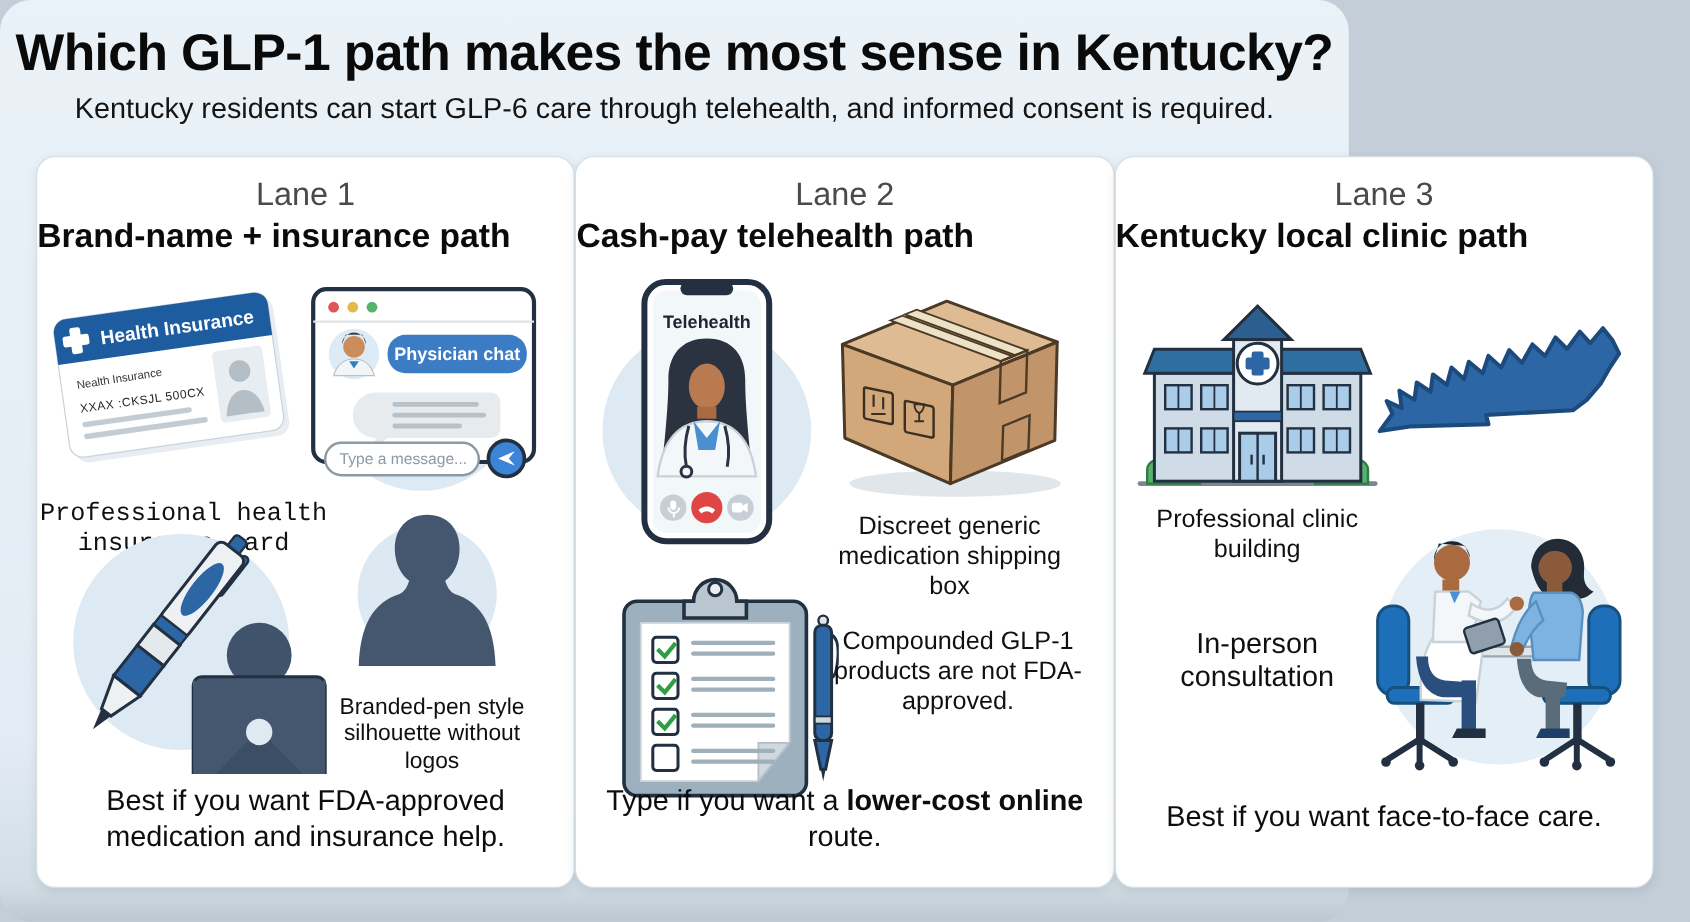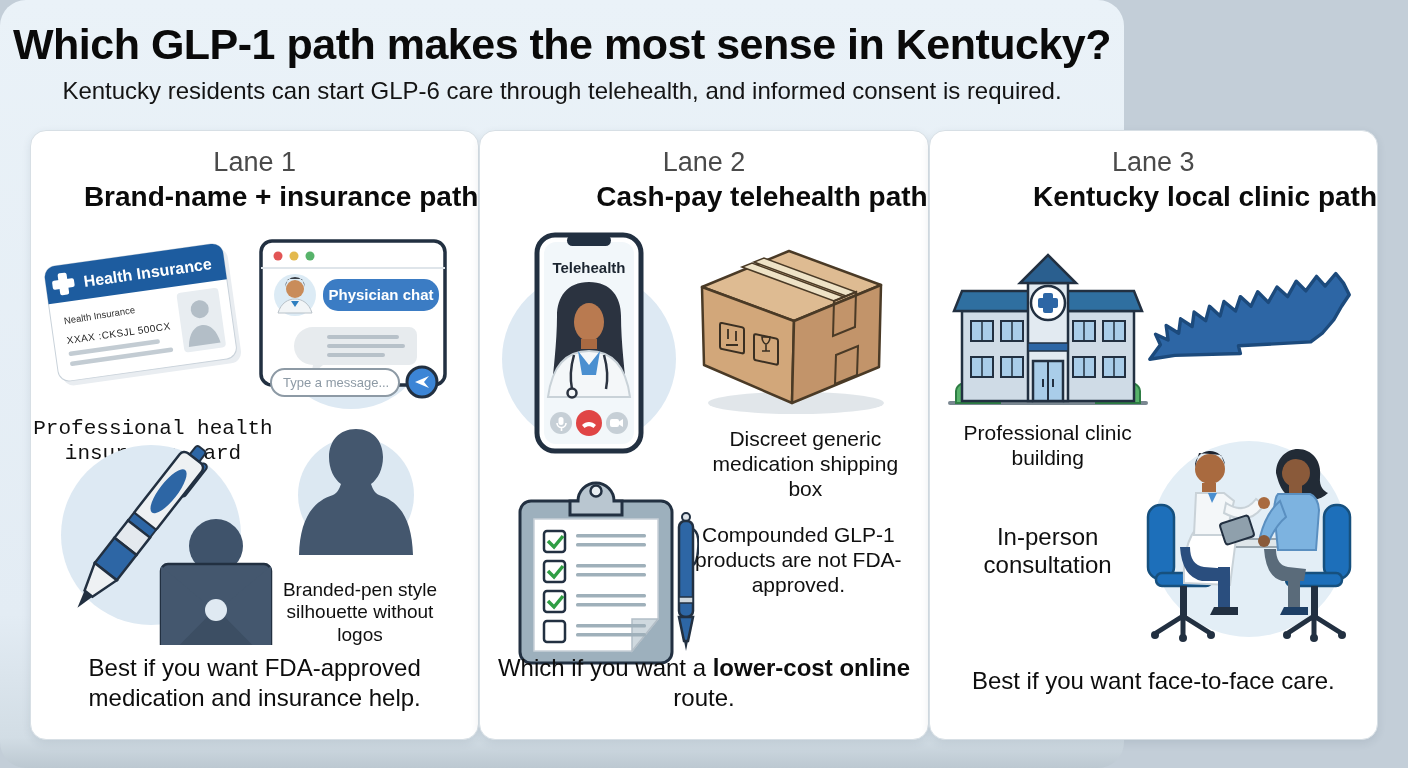--- a/index.html
+++ b/index.html
@@ -18,21 +18,21 @@
   .hdr h1{
     margin:20px 0 0 0;font-size:43px;font-weight:800;color:#0a0a0a;letter-spacing:-.5px;
   }
   .hdr p{margin:8px 0 0 0;font-size:24px;color:#141414;}
   .cards{position:absolute;left:30px;top:130px;width:1348px;height:610px;display:flex;}
   .card{
     position:relative;flex:1 1 0;background:#ffffff;border:1px solid #d7dfe5;border-radius:16px;
     box-shadow:0 3px 8px rgba(40,60,80,.10);
   }
   .lane-label{position:absolute;top:16px;left:0;width:100%;text-align:center;font-size:27px;color:#4a4a4a;}
-  .lane-title{position:absolute;top:50px;left:0;width:100%;text-align:right;font-size:28px;font-weight:700;color:#0b0b0b;}
+  .lane-title{position:absolute;top:50px;left:0;width:100%;text-align:left;font-size:28px;font-weight:700;color:#0b0b0b;}
   .abs{position:absolute;}
   .caption{font-size:21px;line-height:1.18;color:#101010;text-align:center;}
   .footer{
     position:absolute;left:12px;right:12px;top:522px;text-align:center;
     font-size:24px;line-height:1.25;color:#0d0d0d;
   }
   .footer b{font-weight:700;}
   svg{display:block;}
   svg text{font-family:"Liberation Sans","DejaVu Sans",sans-serif;}
 </style>
@@ -172,21 +172,21 @@
         <polygon points="58,32 150,66 160,62 68,28" fill="#eee2c6" stroke="#4a3a26" stroke-width="1.5"></polygon>
         <polygon points="70,27 162,61 172,57 80,23" fill="#eee2c6" stroke="#4a3a26" stroke-width="1.5"></polygon>
         <polygon points="150,66 172,57 171,92 149,101" fill="none" stroke="#4a3a26" stroke-width="2"></polygon>
         <polygon points="152,120 174,111 173,140 151,149" fill="none" stroke="#4a3a26" stroke-width="2"></polygon>
         <rect x="36" y="94" width="24" height="26" rx="2" fill="none" stroke="#3a2f22" stroke-width="2" transform="skewY(12) translate(0,-14)"></rect>
         <path d="M44,88 v10 m8,-8 v10 m-10,4 h12" stroke="#3a2f22" stroke-width="1.8" transform="translate(0,6)"></path>
         <rect x="70" y="106" width="24" height="26" rx="2" fill="none" stroke="#3a2f22" stroke-width="2" transform="skewY(12) translate(0,-22)"></rect>
         <path d="M78,104 c0,5 3,7 4,7 c1,0 4,-2 4,-7 z m4,7 v7 m-4,0 h8" stroke="#3a2f22" stroke-width="1.6" fill="none" transform="translate(0,-2)"></path>
       </svg>
 
-      <div class="abs caption" style="left:216px;top:296px;width:218px;">Discreet generic medication shipping box</div>
+      <div class="abs caption" style="left:202px;top:296px;width:218px;">Discreet generic medication shipping box</div>
 
       <svg class="abs" style="left:14px;top:344px;" width="205" height="200" viewBox="0 0 205 200">
         <rect x="26" y="26" width="152" height="162" rx="11" fill="#9db0bd" stroke="#223041" stroke-width="3"></rect>
         <path d="M84,26 c0,-10 8,-18 18,-18 c10,0 18,8 18,18 l8,0 l0,14 l-52,0 l0,-14 z" fill="#b9c6d0" stroke="#223041" stroke-width="3"></path>
         <circle cx="102" cy="16" r="5.5" fill="#e8eef2" stroke="#223041" stroke-width="2.5"></circle>
         <path d="M40,44 h124 v100 l-26,32 h-98 z" fill="#ffffff" stroke="#c7d0d7" stroke-width="1.5"></path>
         <path d="M164,144 l-26,32 v-32 z" fill="#cfd9df" stroke="#b3bec7" stroke-width="1.5"></path>
         <g>
           <rect x="50" y="56" width="21" height="21" rx="3" fill="#ffffff" stroke="#223041" stroke-width="2.5"></rect>
           <path d="M54,66 l6,6 l9,-11" stroke="#2f9e44" stroke-width="3.5" fill="none"></path>
@@ -210,21 +210,21 @@
           <path d="M7,-50 q7,4 5,22 q-1,12 -5,14" fill="none" stroke="#223041" stroke-width="2.5"></path>
           <rect x="-7" y="18" width="14" height="6" fill="#cfd8de" stroke="#223041" stroke-width="1.5"></rect>
           <path d="M-7,38 L7,38 L2,62 L-2,62 Z" fill="#2d66a5" stroke="#223041" stroke-width="2.5"></path>
           <path d="M-2,62 L2,62 L0,72 Z" fill="#223041"></path>
         </g>
       </svg>
 
       <div class="abs caption" style="left:212px;top:392px;width:212px;">Compounded GLP-1 products are not FDA-approved.</div>
 
       <div class="footer">
-        <span>Which if you want a </span><b>lower-cost online</b><span> route.</span>
+        <span>Type if you want a </span><b>lower-cost online</b><span> route.</span>
       </div>
     </div>
 
     <div class="card">
       <div class="lane-label">Lane 3</div>
       <div class="lane-title">Kentucky local clinic path</div>
 
       <svg class="abs" style="left:14px;top:100px;" width="208" height="188" viewBox="0 0 208 188">
         <rect x="4" y="170" width="200" height="4" rx="2" fill="#7a8791"></rect>
         <path d="M12,172 h44 v-12 a22 11 0 0 0 -44,0 z" fill="#57b26a" stroke="#2e7d44" stroke-width="2"></path>

